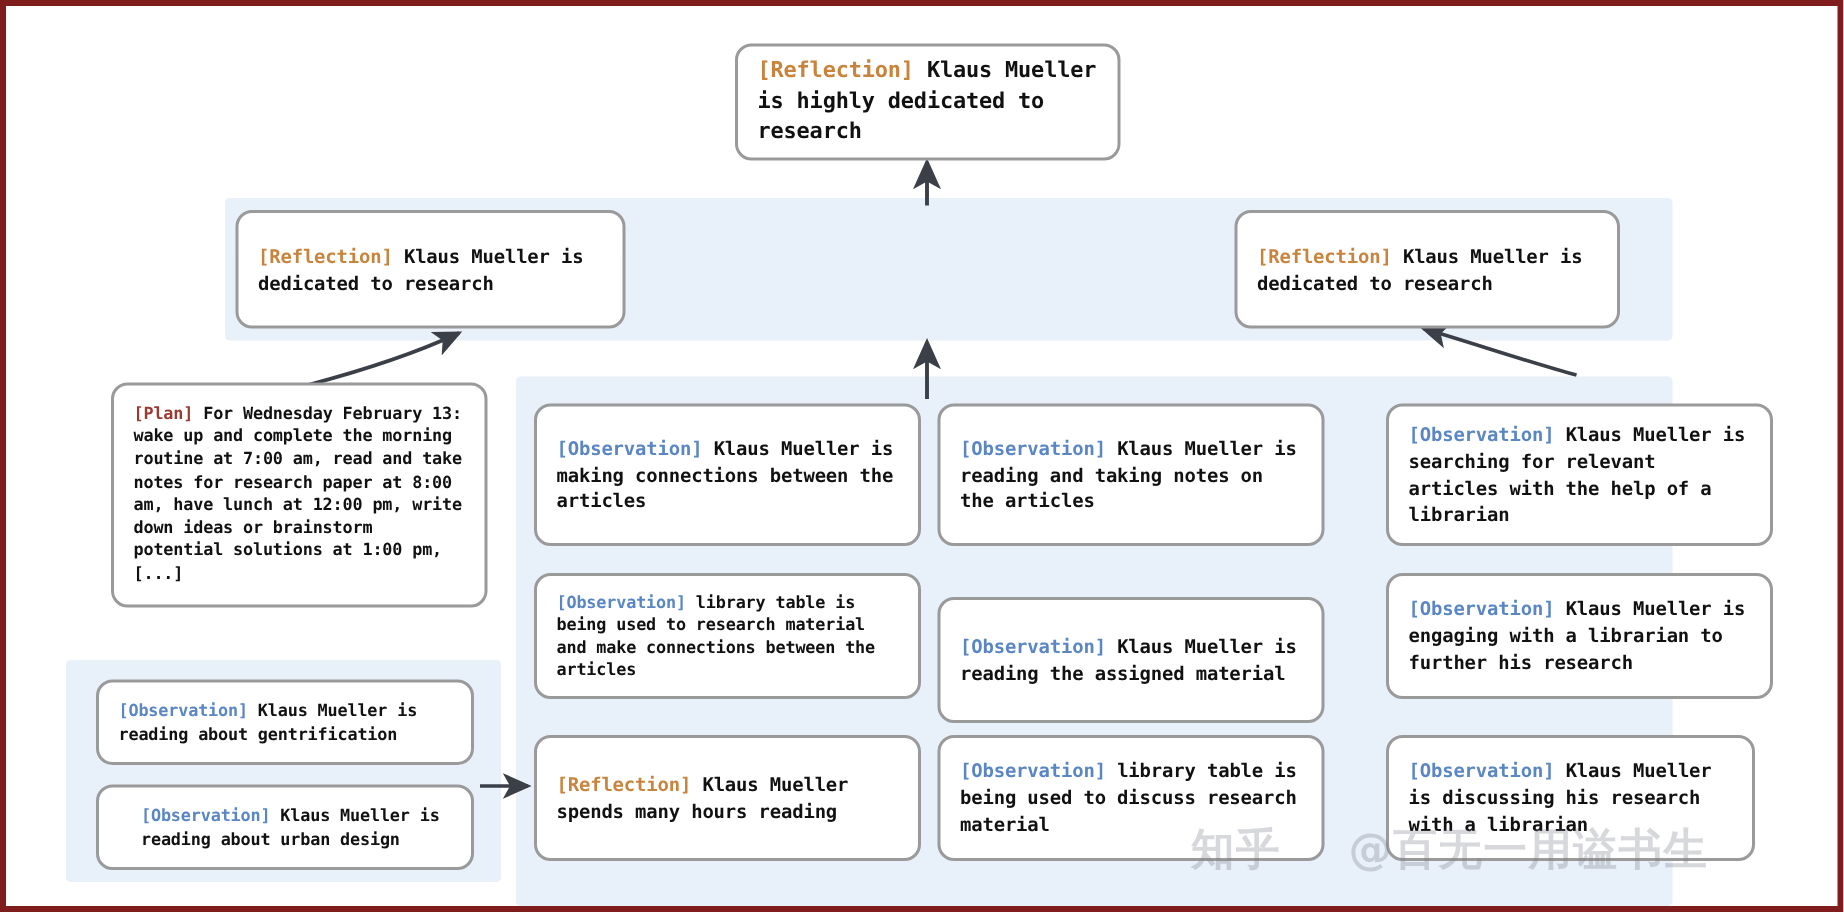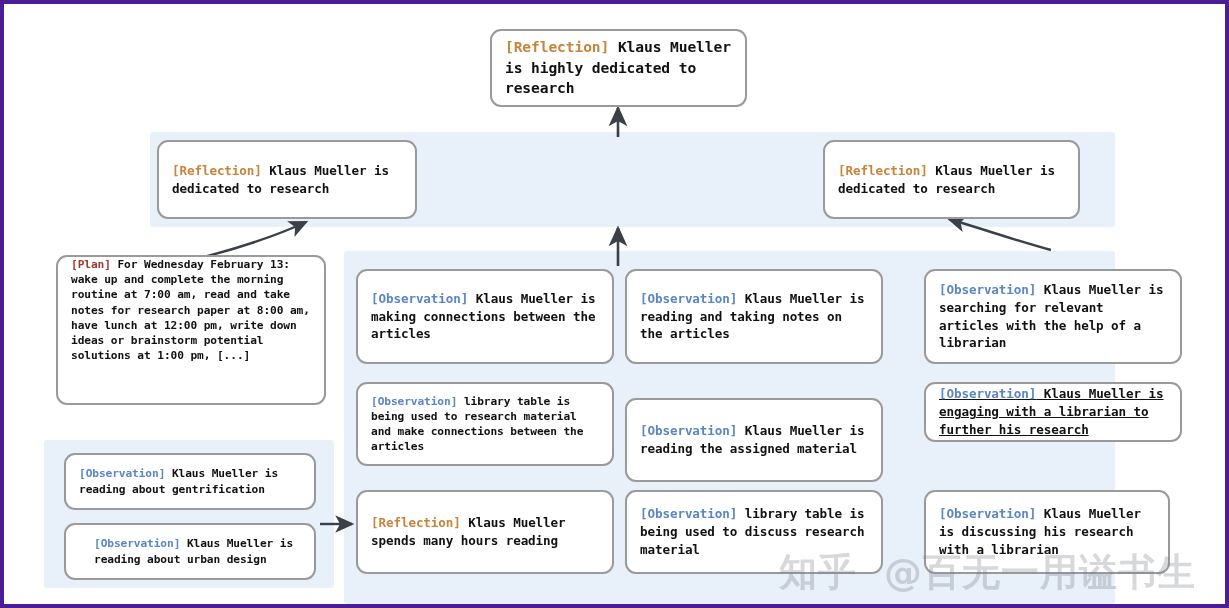--- a/index.html
+++ b/index.html
@@ -6,21 +6,21 @@
     margin: 0;
     padding: 0;
     background: #ffffff;
   }
   #canvas {
     position: relative;
     width: 1229px;
     height: 608px;
     background: #ffffff;
     box-sizing: border-box;
-    border: 4px solid #4c1d95;
+    border: 4px solid #7f1d1d;
     overflow: hidden;
     font-family: "DejaVu Sans Mono", "Liberation Mono", monospace;
   }
   
   .band {
     position: absolute;
     background: #e8f0fa;
     border-radius: 3px;
   }
   
@@ -50,25 +50,26 @@
     position: absolute;
     left: 0; top: 0;
     width: 1221px;
     height: 600px;
     pointer-events: none;
   }
   .watermark {
     position: absolute;
     color: rgba(120,125,135,0.30);
     font-family: "DejaVu Sans", "Liberation Sans", sans-serif;
-    font-size: 38px;
+    font-size: 29px;
     font-weight: bold;
     white-space: nowrap;
     letter-spacing: 1px;
     pointer-events: none;
+    margin-left: 15px;
   }
 </style>
 </head>
 <body>
 
 <div id="canvas">
 
   <div class="band" style="left:146px; top:128px; width:965px; height:95px;"></div>
   <div class="band" style="left:340px; top:247px; width:771px; height:353px;"></div>
   <div class="band" style="left:40px; top:436px; width:290px; height:148px;"></div>
@@ -103,21 +104,21 @@
     </span>
   </div>
 
 
   <div class="node fs13" style="left:819px; top:136px; width:257px; height:79px;">
     <span class="txt">
       <span class="tag-reflection">[Reflection]</span><span> Klaus Mueller is dedicated to research</span>
     </span>
   </div>
 
-  <div class="node fs11" style="left:52px; top:251px; width:270px; height:150px; align-items:flex-start; padding-top:0;">
+  <div class="node fs11" style="left:70px; top:251px; width:251px; height:150px; align-items:flex-start; padding-top:11px;">
     <span class="txt">
       <span class="tag-plan">[Plan]</span><span> For Wednesday February 13: wake up and complete the morning routine at 7:00 am, read and take notes for research paper at 8:00 am, have lunch at 12:00 pm, write down ideas or brainstorm potential solutions at 1:00 pm, [...]</span>
     </span>
   </div>
 
   <div class="node fs11" style="left:60px; top:449px; width:252px; height:57px;">
     <span class="txt">
       <span class="tag-observation">[Observation]</span><span> Klaus Mueller is reading about gentrification</span>
     </span>
   </div>
@@ -163,21 +164,21 @@
       <span class="tag-observation">[Observation]</span><span> library table is being used to discuss research material</span>
     </span>
   </div>
 
   <div class="node fs13" style="left:920px; top:265px; width:258px; height:95px;">
     <span class="txt">
       <span class="tag-observation">[Observation]</span><span> Klaus Mueller is searching for relevant articles with the help of a librarian</span>
     </span>
   </div>
 
-  <div class="node fs13" style="left:920px; top:378px; width:258px; height:60px;text-decoration:underline;">
+  <div class="node fs13" style="left:920px; top:378px; width:258px; height:84px;">
     <span class="txt">
       <span class="tag-observation">[Observation]</span><span> Klaus Mueller is engaging with a librarian to further his research</span>
     </span>
   </div>
 
   <div class="node fs13" style="left:920px; top:486px; width:246px; height:84px;">
     <span class="txt">
       <span class="tag-observation">[Observation]</span><span> Klaus Mueller is discussing his research with a librarian</span>
     </span>
   </div>

